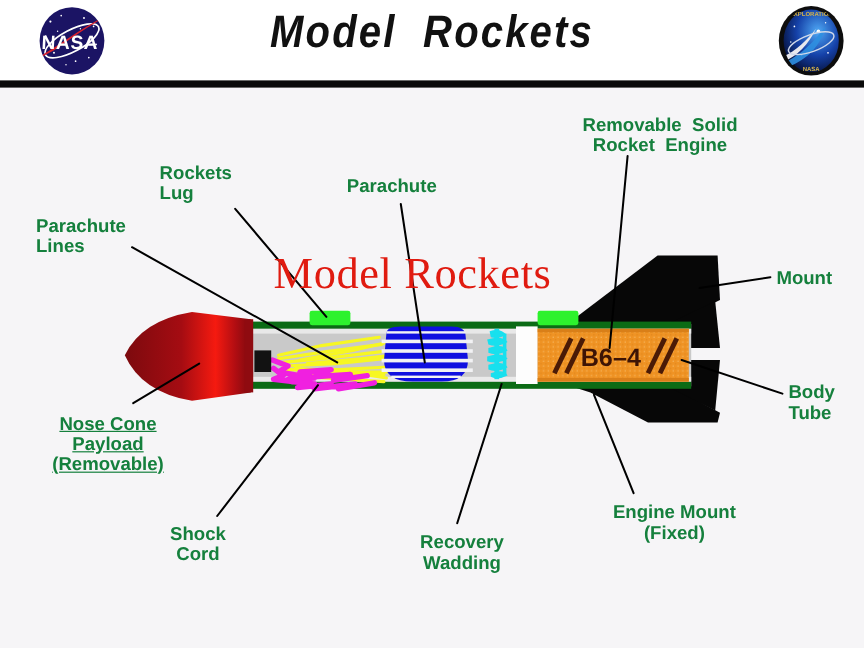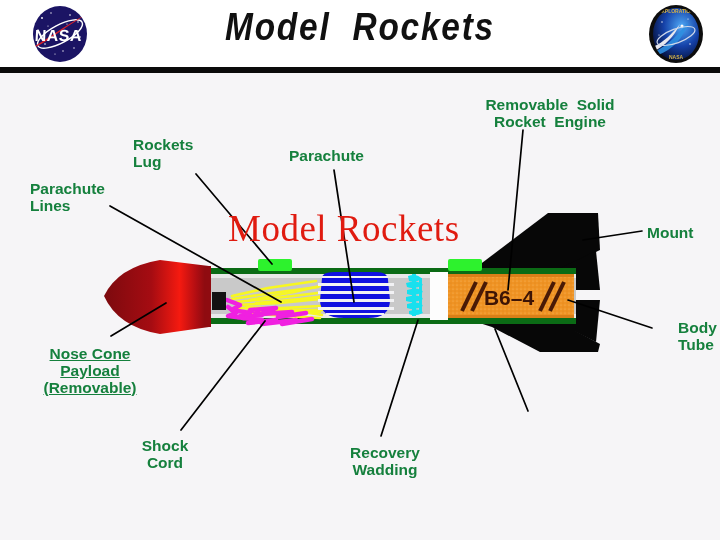--- a/index.html
+++ b/index.html
@@ -248,23 +248,25 @@
   <div class="red-title">Model Rockets</div>
 
   <div class="label lft" style="left: 30px; top: 180px; white-space: pre;">Parachute
 Lines</div>
   <div class="label lft" style="left: 133px; top: 136px; white-space: pre;">Rockets
 Lug</div>
   <div class="label lft" style="left: 289px; top: 147px; white-space: pre;">Parachute</div>
   <div class="label ctr" style="left: 460px; top: 96px; width: 180px; white-space: pre;">Removable  Solid
 Rocket  Engine</div>
   <div class="label lft" style="left: 647px; top: 224px; white-space: pre;">Mount</div>
-  <div class="label lft" style="left: 678px; top: 319px; white-space: pre;">Body
+  <div class="label lft" style="left: 657px; top: 319px; white-space: pre;">Body
 Tube</div>
   <div class="label ctr" style="left: 10px; top: 345px; width: 160px; white-space: pre; text-decoration: underline;">Nose Cone
 Payload
 (Removable)</div>
   <div class="label ctr" style="left: 325px; top: 444px; width: 120px; white-space: pre;">Recovery
 Wadding</div>
   <div class="label ctr" style="left: 120px; top: 437px; width: 90px; white-space: pre;">Shock
 Cord</div>
+  <div class="label ctr" style="left: 487px; top: 419px; width: 150px; white-space: pre;">Engine Mount
+(Fixed)</div>
 
 </div>
 
 </body></html>

